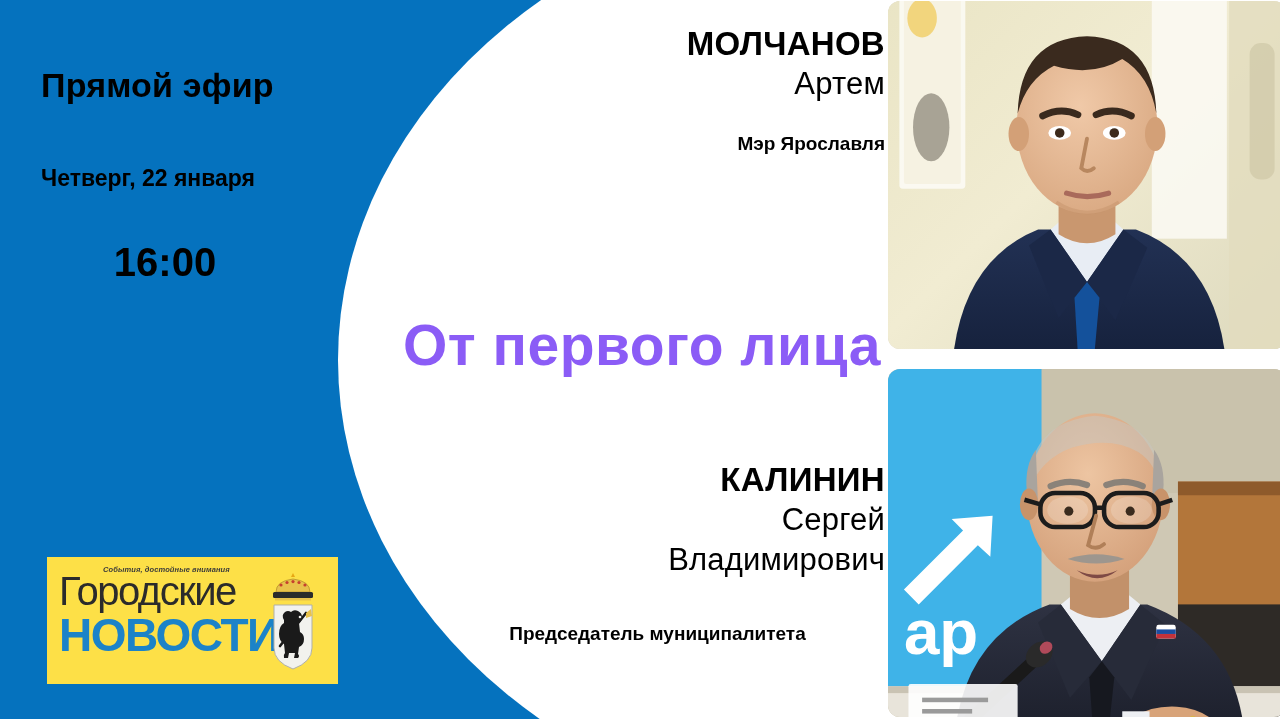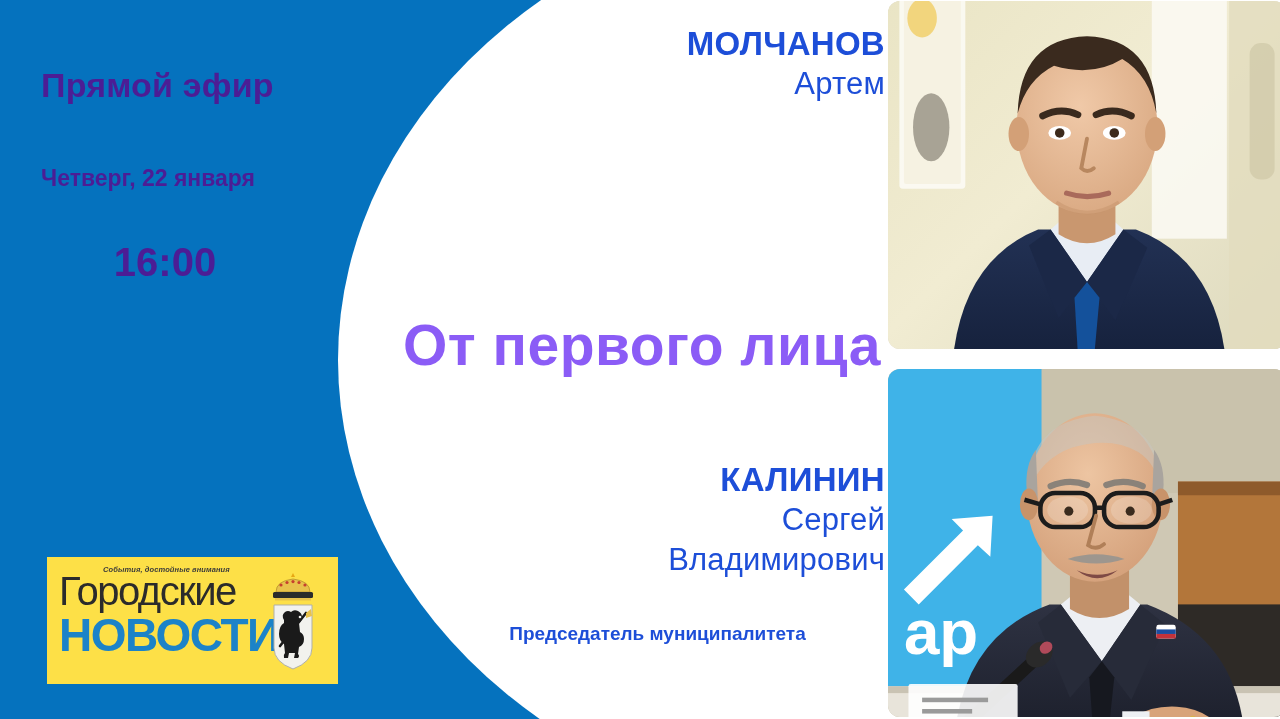--- a/index.html
+++ b/index.html
@@ -44,21 +44,21 @@
     width: 380px; height: 719px;
     background: #ffffff;
   }
 
   
   .left-col {
     position: absolute;
     left: 0; top: 0;
     width: 330px;
     height: 719px;
-    color: #4c1d95;
+    color: #000000;
     z-index: 5;
   }
   .live-label {
     position: absolute;
     left: 41px;
     top: 66px;
     font-size: 34px;
     font-weight: bold;
     letter-spacing: 0.2px;
     white-space: nowrap;
@@ -153,21 +153,21 @@
     color: #8b5cf6;
     letter-spacing: 0.5px;
     white-space: nowrap;
     z-index: 7;
   }
 
   
   .guest {
     position: absolute;
     z-index: 7;
-    color: #1d4ed8;
+    color: #000000;
     text-align: right;
   }
   .guest-top   { left: 430px; top: 24px;  width: 455px; }
   .guest-bottom{ left: 430px; top: 460px; width: 455px; }
 
   .guest .surname {
     font-size: 33px;
     font-weight: bold;
     line-height: 1.22;
     letter-spacing: 0.3px;
@@ -254,20 +254,21 @@
         <circle cx="38" cy="49" r="1.3" fill="#F2F2EE"></circle>
       </svg>
     </div>
   </div>
 
   <div class="show-title">От первого лица</div>
 
   <div class="guest guest-top">
     <div class="surname">МОЛЧАНОВ</div>
     <div class="firstname">Артем</div>
+    <div class="position">Мэр Ярославля</div>
   </div>
 
   <div class="guest guest-bottom">
     <div class="surname">КАЛИНИН</div>
     <div class="firstname">Сергей</div>
     <div class="patronymic">Владимирович</div>
     <div class="position">Председатель муниципалитета</div>
   </div>
 
   <div class="photo photo-top">

